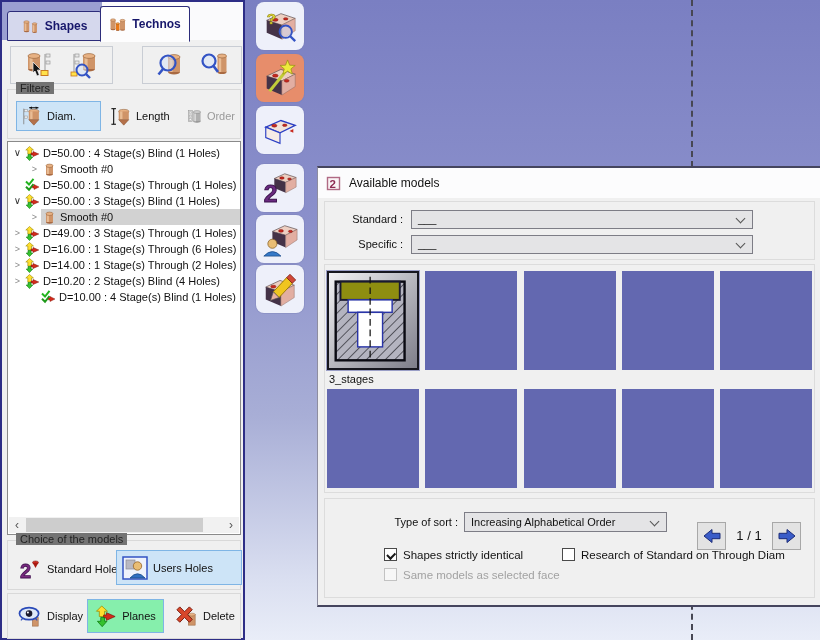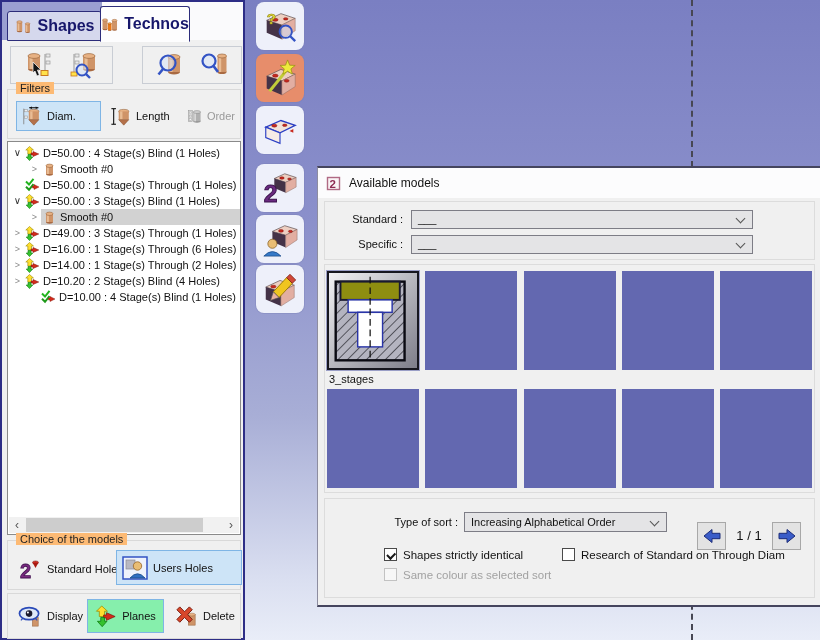--- a/index.html
+++ b/index.html
@@ -7,30 +7,30 @@
   .stage{position:relative;width:820px;height:640px;background:linear-gradient(180deg,#7a7fc2 0%,#8b90cb 35%,#a8aed6 65%,#d9def0 90%,#e9edf8 100%);}
   
   .dash-line{position:absolute;left:691px;top:0;height:640px;width:0;border-left:2px dashed #474754;z-index:1;}
 
   
   .left-panel{position:absolute;left:0;top:0;width:245px;height:640px;background:#f0f0f0;
     border:2px solid #2d2d86;box-sizing:border-box;z-index:3;}
   .tabstrip{position:relative;height:38px;background:#fafafc;}
   .tabstrip .lav{position:absolute;left:0;top:0;width:100px;height:38px;background:#9a9fd1;}
   .tab{position:absolute;display:flex;align-items:center;gap:5px;justify-content:center;
-    border:1px solid #2c2c7a;border-radius:3px 3px 0 0;font-size:16px;font-weight:bold;color:#17176b;cursor:default;}
+    border:1px solid #2c2c7a;border-radius:3px 3px 0 0;font-size:12px;font-weight:bold;color:#17176b;cursor:default;}
   .tab.inactive{left:5px;top:9px;width:93px;height:28px;background:#d5d8ed;}
   .tab.active{left:98px;top:4px;width:88px;height:34px;background:#fdfdfe;border-bottom-color:#fdfdfe;z-index:2;}
   .tb-row{position:absolute;top:44px;left:0;width:100%;}
   .tb-group{position:absolute;height:38px;border:1px solid #c9cdd4;display:flex;align-items:center;justify-content:space-evenly;box-sizing:border-box;}
   .tb-group.g1{left:8px;width:103px;}
   .tb-group.g2{left:140px;width:100px;}
   .tb-btn{width:36px;height:32px;display:flex;align-items:center;justify-content:center;}
   .groupbox{position:absolute;border:1px solid #d9d9d9;box-sizing:border-box;}
-  .groupbox>.gb-label{position:absolute;top:-8px;left:8px;background:#fdba74;padding:0 4px;font-size:11px;color:#222;}
+  .groupbox>.gb-label{position:absolute;top:-8px;left:8px;background:#737373;padding:0 4px;font-size:11px;color:#222;}
   .gb-filters{left:5px;top:87px;width:234px;height:50px;}
   .filter-btn{position:absolute;top:11px;height:30px;display:flex;align-items:center;gap:4px;
     font-size:11px;color:#111;border:1px solid transparent;box-sizing:border-box;padding:0 4px;}
   .filter-btn.selected{background:#cde4f7;border-color:#7fb5e5;}
   .filter-btn.disabled{color:#9a9a9a;}
   .fb-diam{left:8px;width:85px;}
   .fb-length{left:97px;width:74px;}
   .fb-color{left:174px;width:58px;}
 
   .tree-box{position:absolute;left:5px;top:139px;width:234px;height:394px;background:#fff;
@@ -556,17 +556,17 @@
       <div class="cbx cbx-1 checked">
         <span class="box"></span>
         <span>Shapes strictly identical</span>
       </div>
       <div class="cbx cbx-2">
         <span class="box"></span>
         <span>Research of Standard on Through Diam</span>
       </div>
       <div class="cbx cbx-3 disabled">
         <span class="box"></span>
-        <span>Same colour as selected sort</span>
+        <span>Same models as selected face</span>
       </div>
     </div>
   </div>
 </div>
 
 </body></html>

